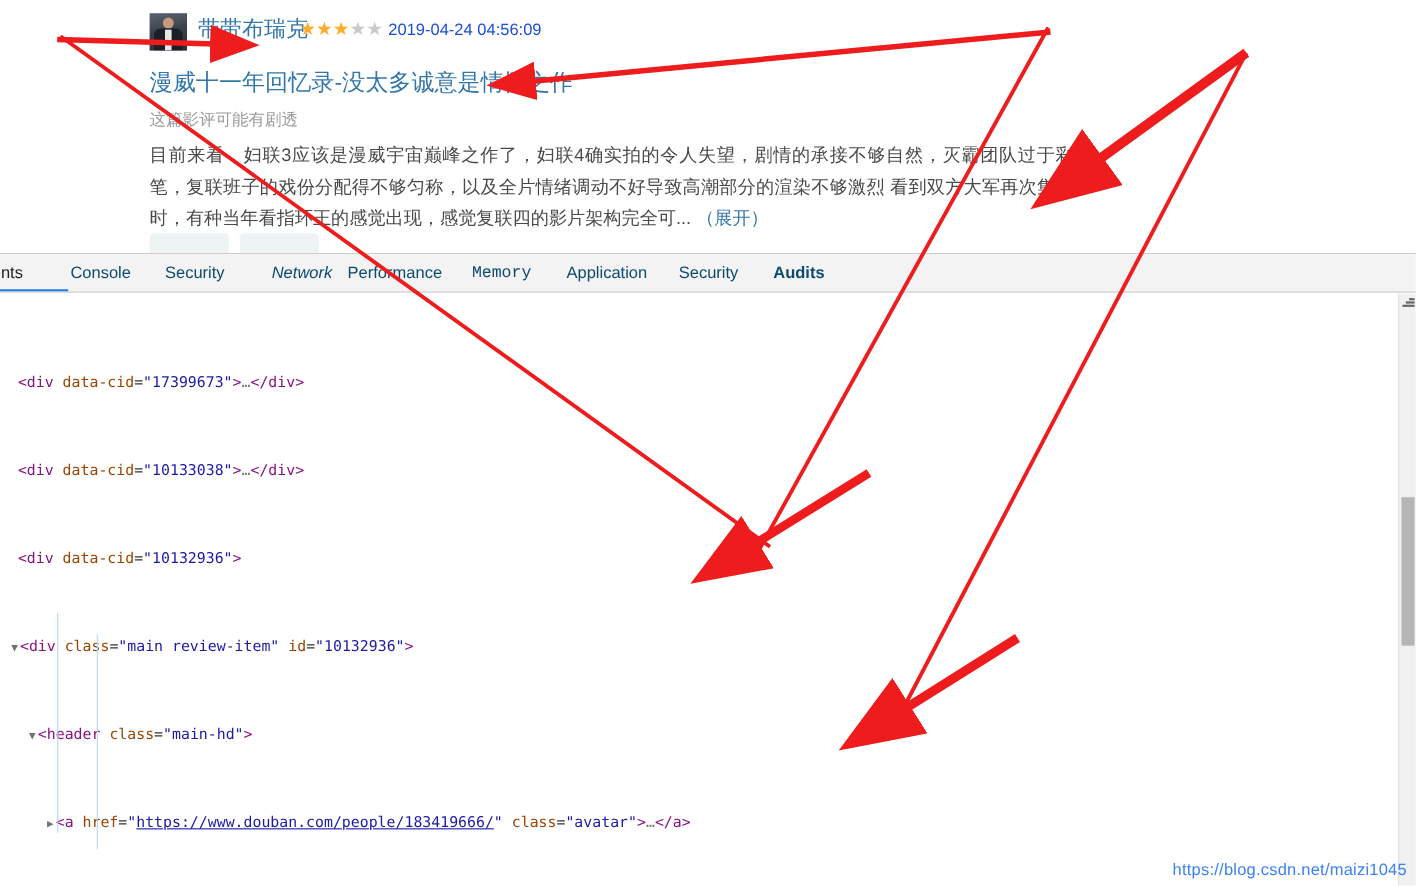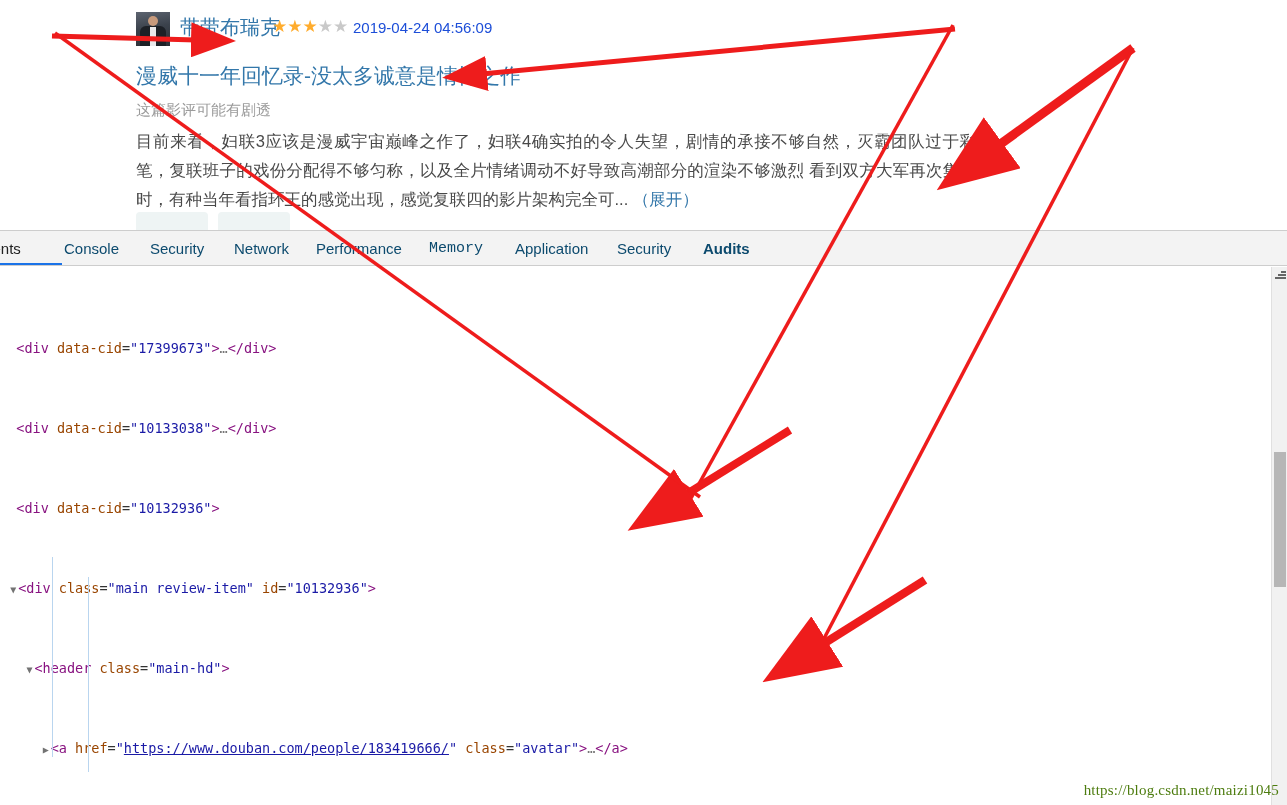--- a/index.html
+++ b/index.html
@@ -132,22 +132,22 @@
   .dt-resize-grip {
     position: absolute; right: 1px; top: 1px; width: 12px; height: 12px;
   }
   .dt-resize-grip i {
     position: absolute; right: 0; background: #666; height: 1.5px;
   }
 
   
   .watermark {
     position: absolute; right: 8px; bottom: 6px;
-    color: #4d7c0f; font-size: 15px;
-    font-family: Liberation Serif, serif;
+    color: #3b82f6; font-size: 15px;
+    font-family: Liberation Sans, sans-serif;
     letter-spacing: 0.2px; user-select: none;
   }
 
   
   #annotations {
     position: absolute; left: 0; top: 0; width: 1287px; height: 805px;
     pointer-events: none;
   }
 </style>
 </head>
@@ -184,21 +184,21 @@
     <span class="ubtn"></span><span class="ubtn"></span>
   </div>
 </div>
 
 <div id="devtools">
 
   <div class="dt-tabbar">
     <div class="dt-tab active" style="left:-20px;">ments</div>
     <div class="dt-tab" style="left:64px;">Console</div>
     <div class="dt-tab" style="left:150px;">Security</div>
-    <div class="dt-tab" style="left:234px;">Network</div>
+    <div class="dt-tab" style="left:247px;font-style:italic;">Network</div>
     <div class="dt-tab" style="left:316px;">Performance</div>
     <div class="dt-tab" style="left:429px;font-family:Liberation Mono, monospace;">Memory</div>
     <div class="dt-tab" style="left:515px;">Application</div>
     <div class="dt-tab" style="left:617px;">Security</div>
     <div class="dt-tab" style="left:703px;font-weight:bold;">Audits</div>
     <div class="dt-tab-underline" style="left:0px;width:62px;"></div>
   </div>
 
   <div class="dom-panel">
     <div class="dom-code">

